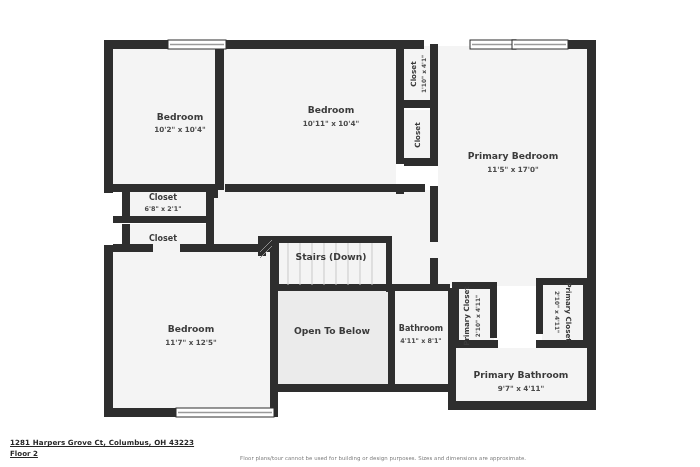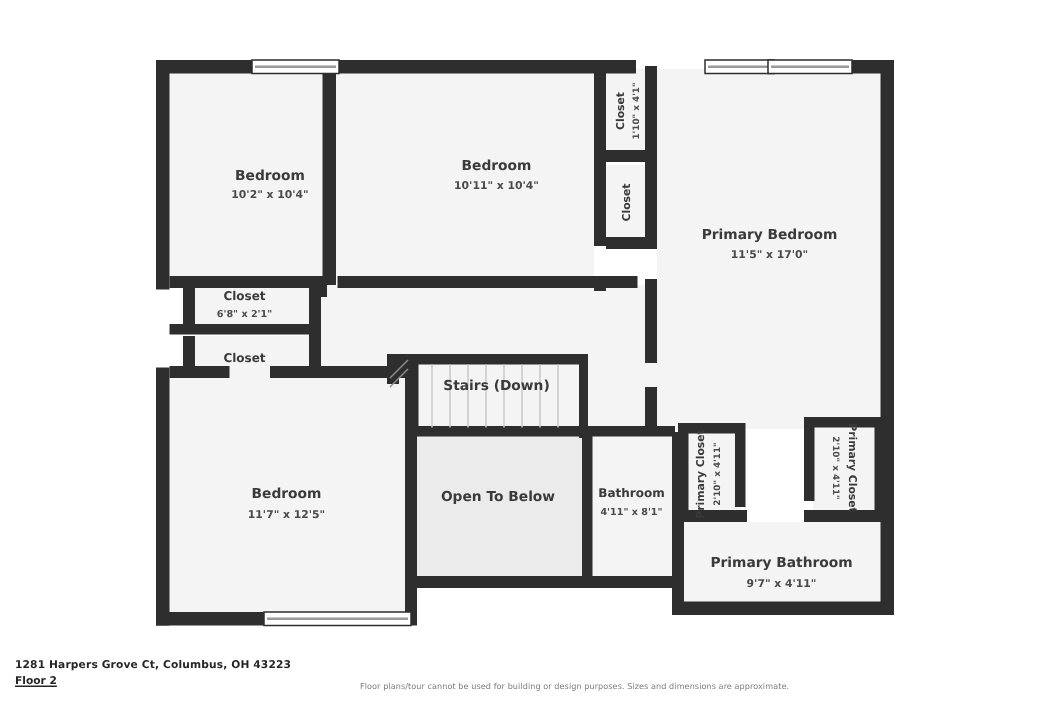--- a/index.html
+++ b/index.html
@@ -28,20 +28,21 @@
     height: 37px;
   }
   .addr {
     position: absolute;
     left: 10px;
     top: 8px;
     font-size: 7.1px;
     font-weight: bold;
     color: #262626;
     letter-spacing: 0.1px;
+    text-decoration: underline;
   }
   .floor-label {
     position: absolute;
     left: 10px;
     top: 19px;
     font-size: 7.1px;
     font-weight: bold;
     color: #262626;
     text-decoration: underline;
   }

